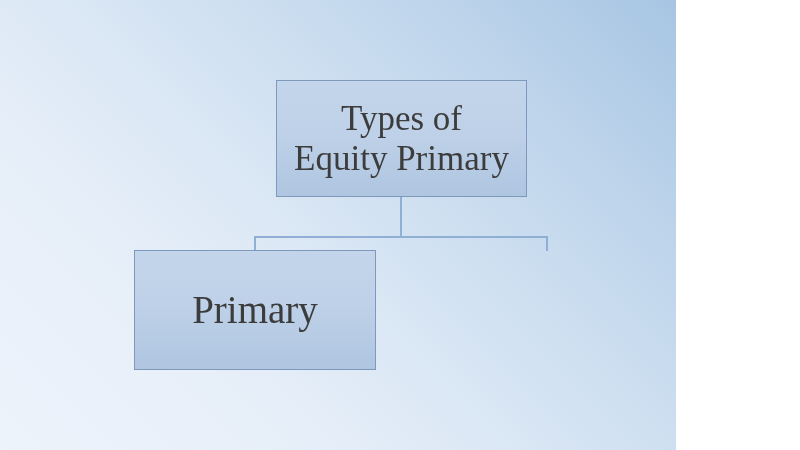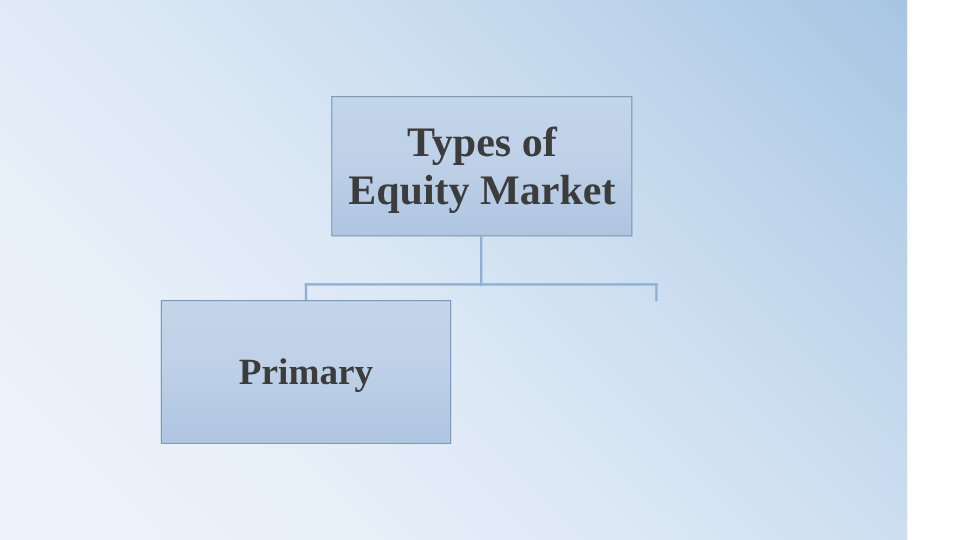--- a/index.html
+++ b/index.html
@@ -9,32 +9,31 @@
   }
   body {
     width: 800px;
     height: 450px;
     overflow: hidden;
     font-family: "Liberation Serif", "DejaVu Serif", serif;
   }
 
   #slide {
     position: relative;
-    width: 756px;
+    width: 676px;
     height: 450px;
     
     background: linear-gradient(225deg,
         #a7c5e3 0%,
         #b6cfe8 14%,
         #c9dcef 34%,
         #dce8f5 56%,
         #e7eff9 74%,
         #edf3fb 100%);
     overflow: hidden;
-    font-weight: bold;
   }
 
   
   .conn {
     position: absolute;
     background: #8fb0d4;
   }
   .conn-v-stem {
     left: 400px;
     top: 197px;
@@ -76,21 +75,21 @@
 
   .node-root {
     left: 276px;
     top: 80px;
     width: 251px;
     height: 117px;
     font-size: 35px;
   }
 
   .node-child {
-    font-size: 31px;
+    font-size: 39px;
   }
 
   .node-primary {
     left: 134px;
     top: 250px;
     width: 242px;
     height: 120px;
   }
 
   .node-secondary {
@@ -116,21 +115,21 @@
 <div id="slide">
 
   <div class="conn conn-v-stem"></div>
   <div class="conn conn-h-bar"></div>
   <div class="conn conn-v-left"></div>
   <div class="conn conn-v-right"></div>
 
   <div class="node node-root">
     <span class="node-label">
       <span class="line">Types of</span>
-      <span class="line">Equity Market</span>
+      <span class="line">Equity Primary</span>
     </span>
   </div>
 
   <div class="node node-child node-primary">
     <span class="node-label">Primary</span>
   </div>
 
 
 </div>
 

